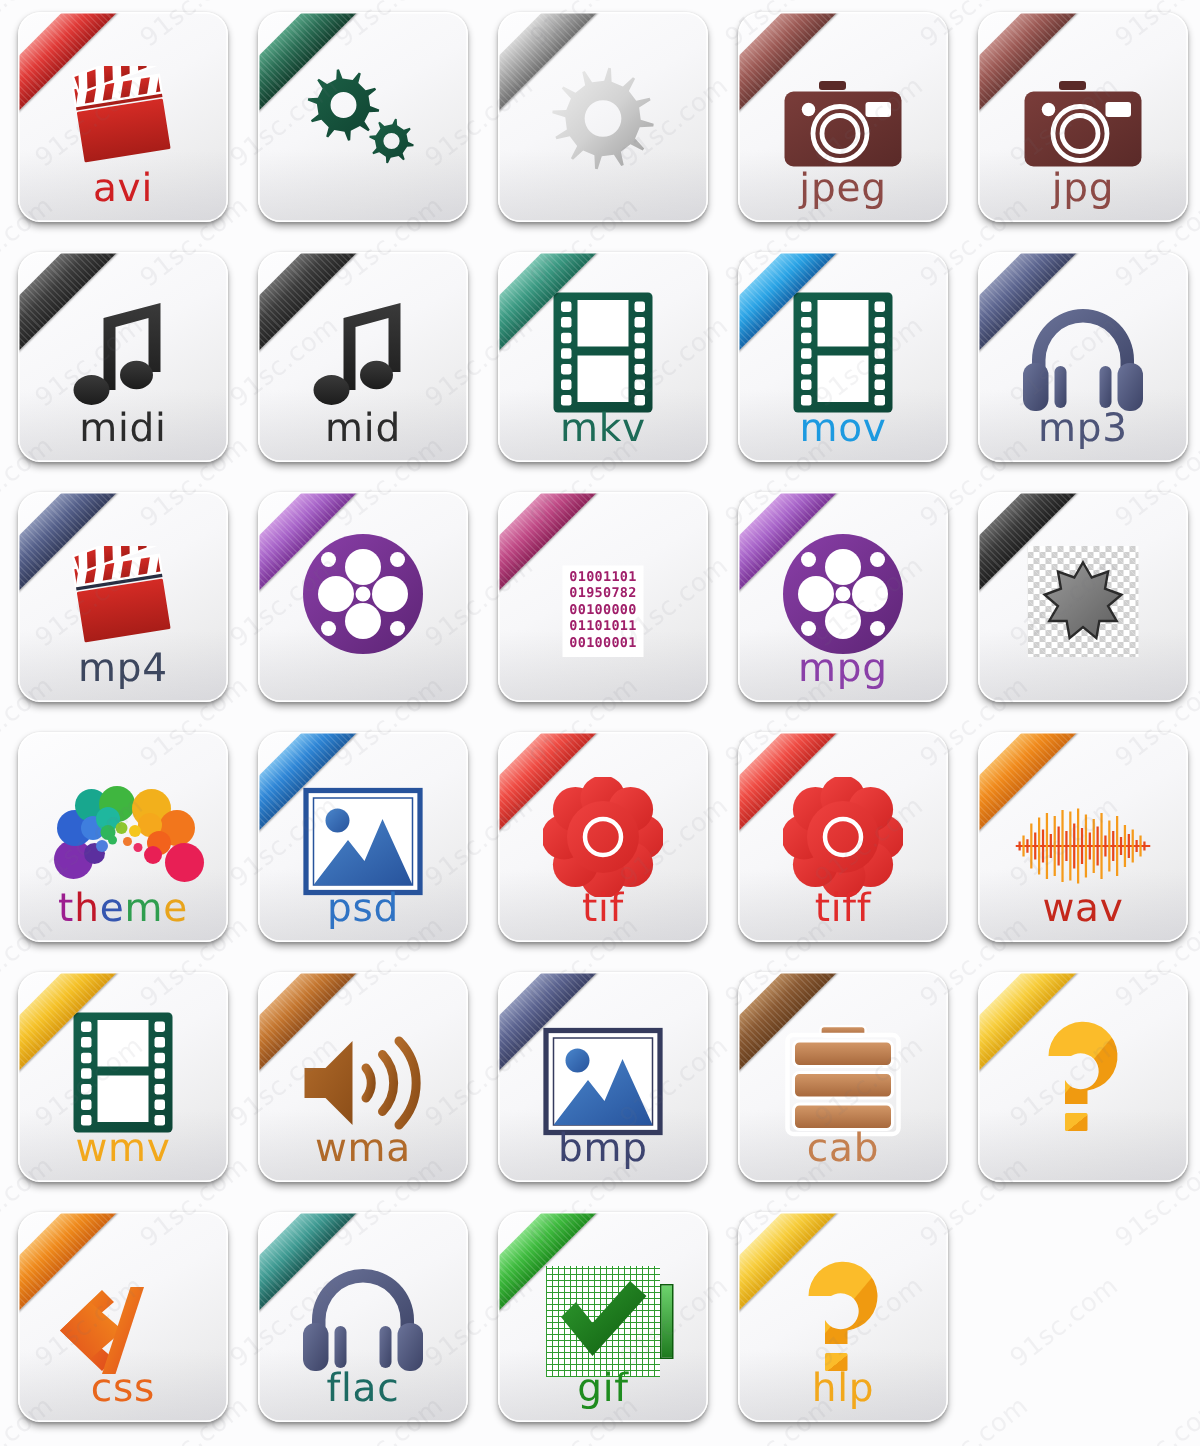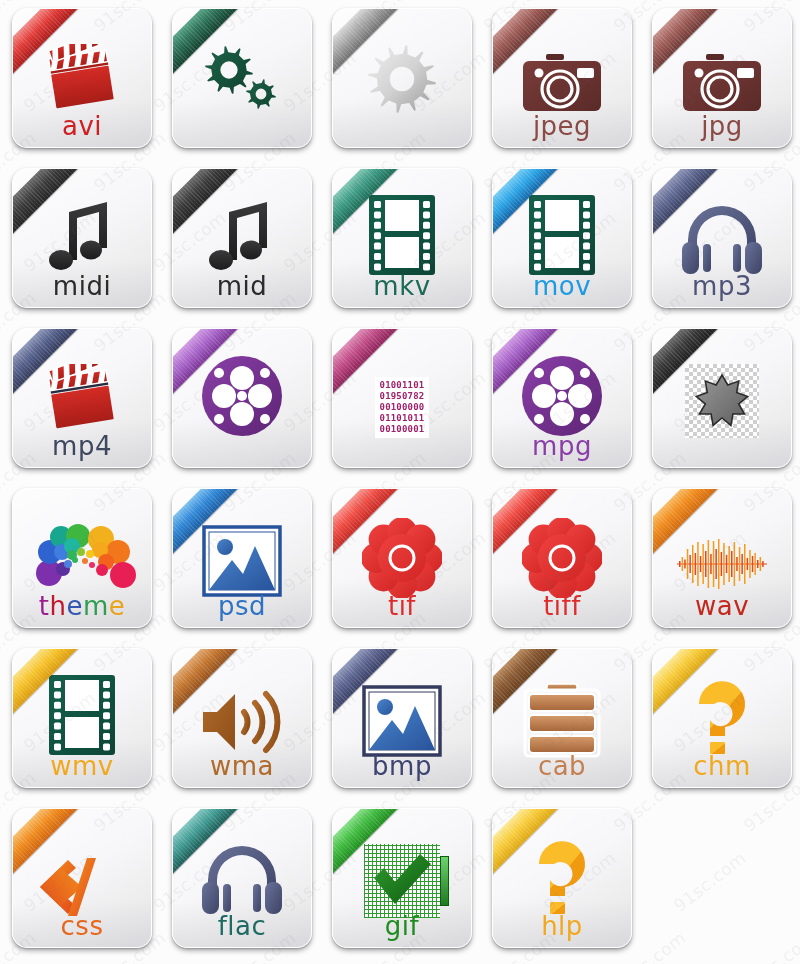--- a/index.html
+++ b/index.html
@@ -889,21 +889,20 @@
         <stop offset="0" stop-color="#fbbc2a"></stop>
                 <stop offset=".55" stop-color="#fbbc2a"></stop>
         <stop offset=".56" stop-color="#f09a10"></stop>
                 <stop offset="1" stop-color="#f09a10"></stop>
               </linearGradient>
             </defs>
       <path d="M12 26 A23 23 0 1 1 38 49 L38 58 L23 58 L23 42 A12 12 0 1 0 27 26 Z" fill="url(#qm)"></path>
       <rect x="23" y="64" width="15" height="12" rx="1" fill="url(#qm)"></rect>
     </svg>
         </div>
-        <div class="label" style="color: rgb(242, 168, 28);">chm</div>
       </div>
     </div>
     <div>
       <div class="tile">
         <div class="ribbon" style="--r1: #ef8a1c; --r2: #f8bd6b; --r3: #cf6410;">
           <i></i>
         </div>
         <div class="glyph">
           <svg width="88" height="62" viewBox="0 0 88 62">
       <defs>

